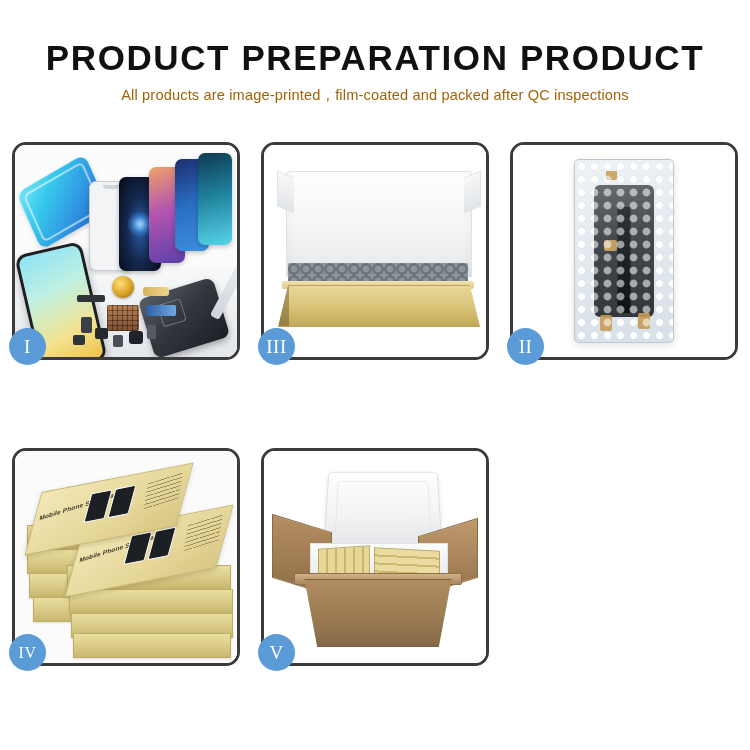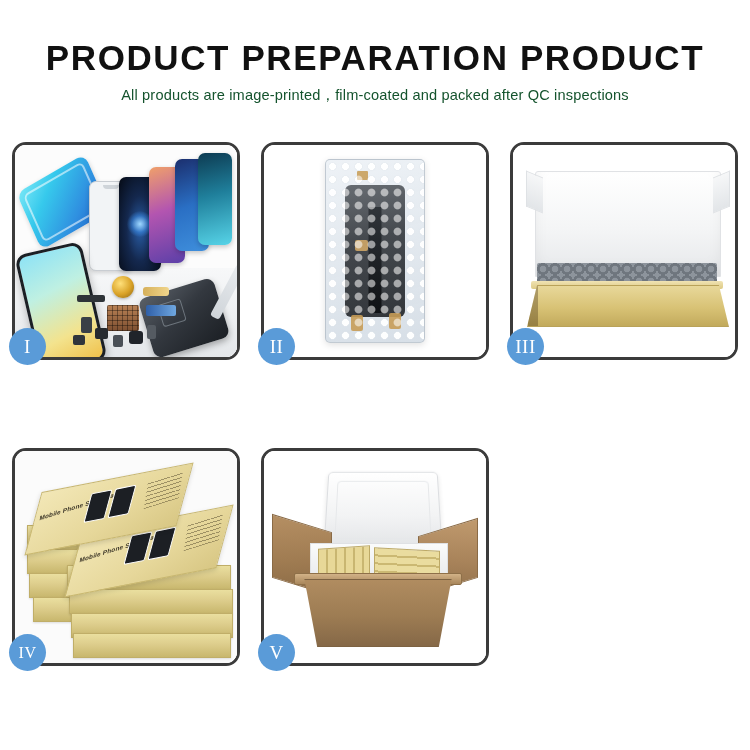--- a/index.html
+++ b/index.html
@@ -27,21 +27,21 @@
     letter-spacing: 1.6px;
     color: #111111;
     line-height: 1.05;
     white-space: nowrap;
   }
   .subtitle {
     margin-top: 9px;
     font-family: "Liberation Sans", sans-serif;
     font-size: 14.6px;
     font-weight: 400;
-    color: #14532d;
+    color: #a16207;
     letter-spacing: 0.15px;
     white-space: nowrap;
   }
 
   
   .grid {
     position: absolute;
     left: 12px;
     top: 142px;
     width: 726px;
@@ -429,48 +429,48 @@
         <div class="screwdriver"></div>
       </div>
     </div>
     <div class="badge">
       <span>I</span>
     </div>
   </div>
 
   <div class="panel">
     <div class="panel-inner">
+      <div class="p3">
+        <div class="lid-white"></div>
+        <div class="foam-fill"></div>
+        <div class="box-edge-3"></div>
+        <div class="box-body-3"></div>
+      </div>
+    </div>
+    <div class="badge">
+      <span>III</span>
+    </div>
+  </div>
+
+  <div class="panel">
+    <div class="panel-inner">
       <div class="p2">
         <div class="bubble-bag">
           <div class="part-dark"></div>
           <div class="part-strip"></div>
           <div class="tape1"></div>
           <div class="tape2"></div>
           <div class="tape3"></div>
           <div class="tape4"></div>
           <div class="bubble-overlay"></div>
         </div>
       </div>
     </div>
     <div class="badge">
       <span>II</span>
-    </div>
-  </div>
-
-  <div class="panel">
-    <div class="panel-inner">
-      <div class="p3">
-        <div class="lid-white"></div>
-        <div class="foam-fill"></div>
-        <div class="box-edge-3"></div>
-        <div class="box-body-3"></div>
-      </div>
-    </div>
-    <div class="badge">
-      <span>III</span>
     </div>
   </div>
 
   <div class="panel">
     <div class="panel-inner">
       <div class="p4">
         <div class="stack">
           <div class="layer" style="left:0px;  top:52px;  width:126px;"></div>
           <div class="layer" style="left:0px;  top:76px;  width:132px;"></div>
           <div class="layer" style="left:2px;  top:100px; width:138px;"></div>

